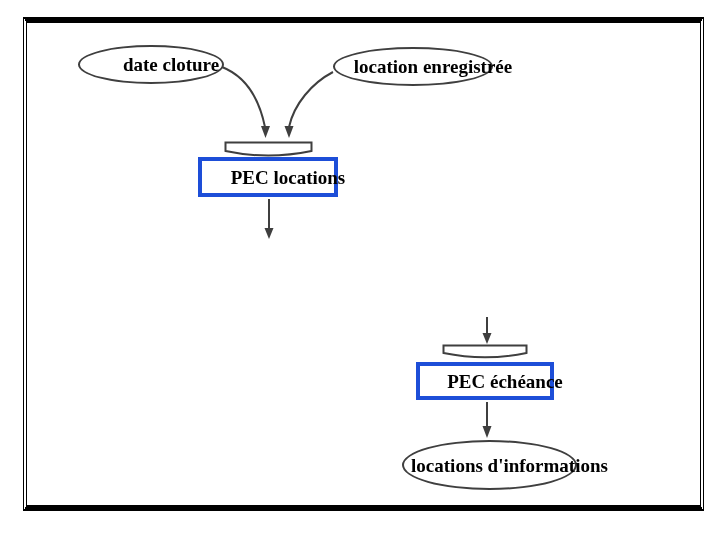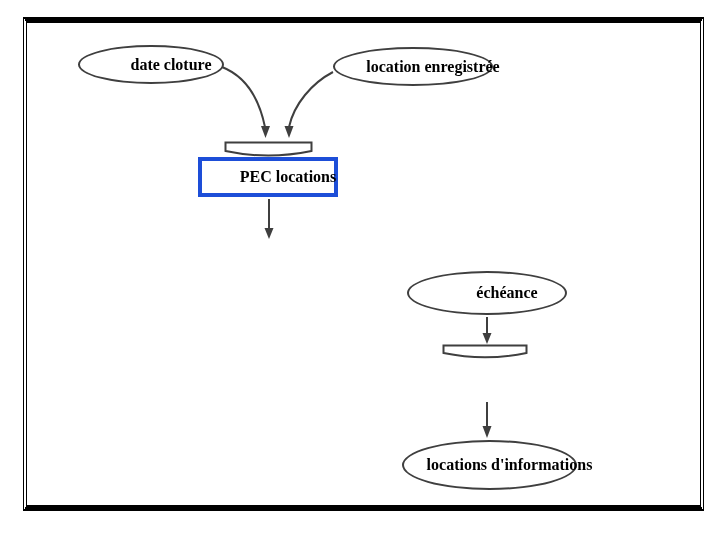--- a/index.html
+++ b/index.html
@@ -40,21 +40,21 @@
   .node {
     position: absolute;
     box-sizing: border-box;
     display: flex;
     align-items: center;
     justify-content: center;
     background: #ffffff;
     z-index: 2;
   }
   .node .label {
-    font-size: 16px;
+    font-size: 19px;
     font-weight: bold;
     color: #000000;
     white-space: nowrap;
     line-height: 1;
     text-align: left;
     margin-left: 40px;
   }
   .ellipse {
     border: 2px solid #3f3f3f;
     border-radius: 50%;
@@ -116,22 +116,22 @@
 
   <div class="node ellipse n-location-enregistree">
     <span class="label">location enregistrée</span>
   </div>
 
   <div class="node process n-pec-locations">
     <span class="label">PEC locations</span>
   </div>
 
 
-  <div class="node ellipse n-echeance">
-    <span class="label">échéance</span>
+
+  <div class="node process n-pec-echeance">
+    <span class="label">PEC échéance</span>
   </div>
-
 
   <div class="node ellipse n-bulletin">
     <span class="label">locations d'informations</span>
   </div>
 
 </div>
 
 </body></html>

